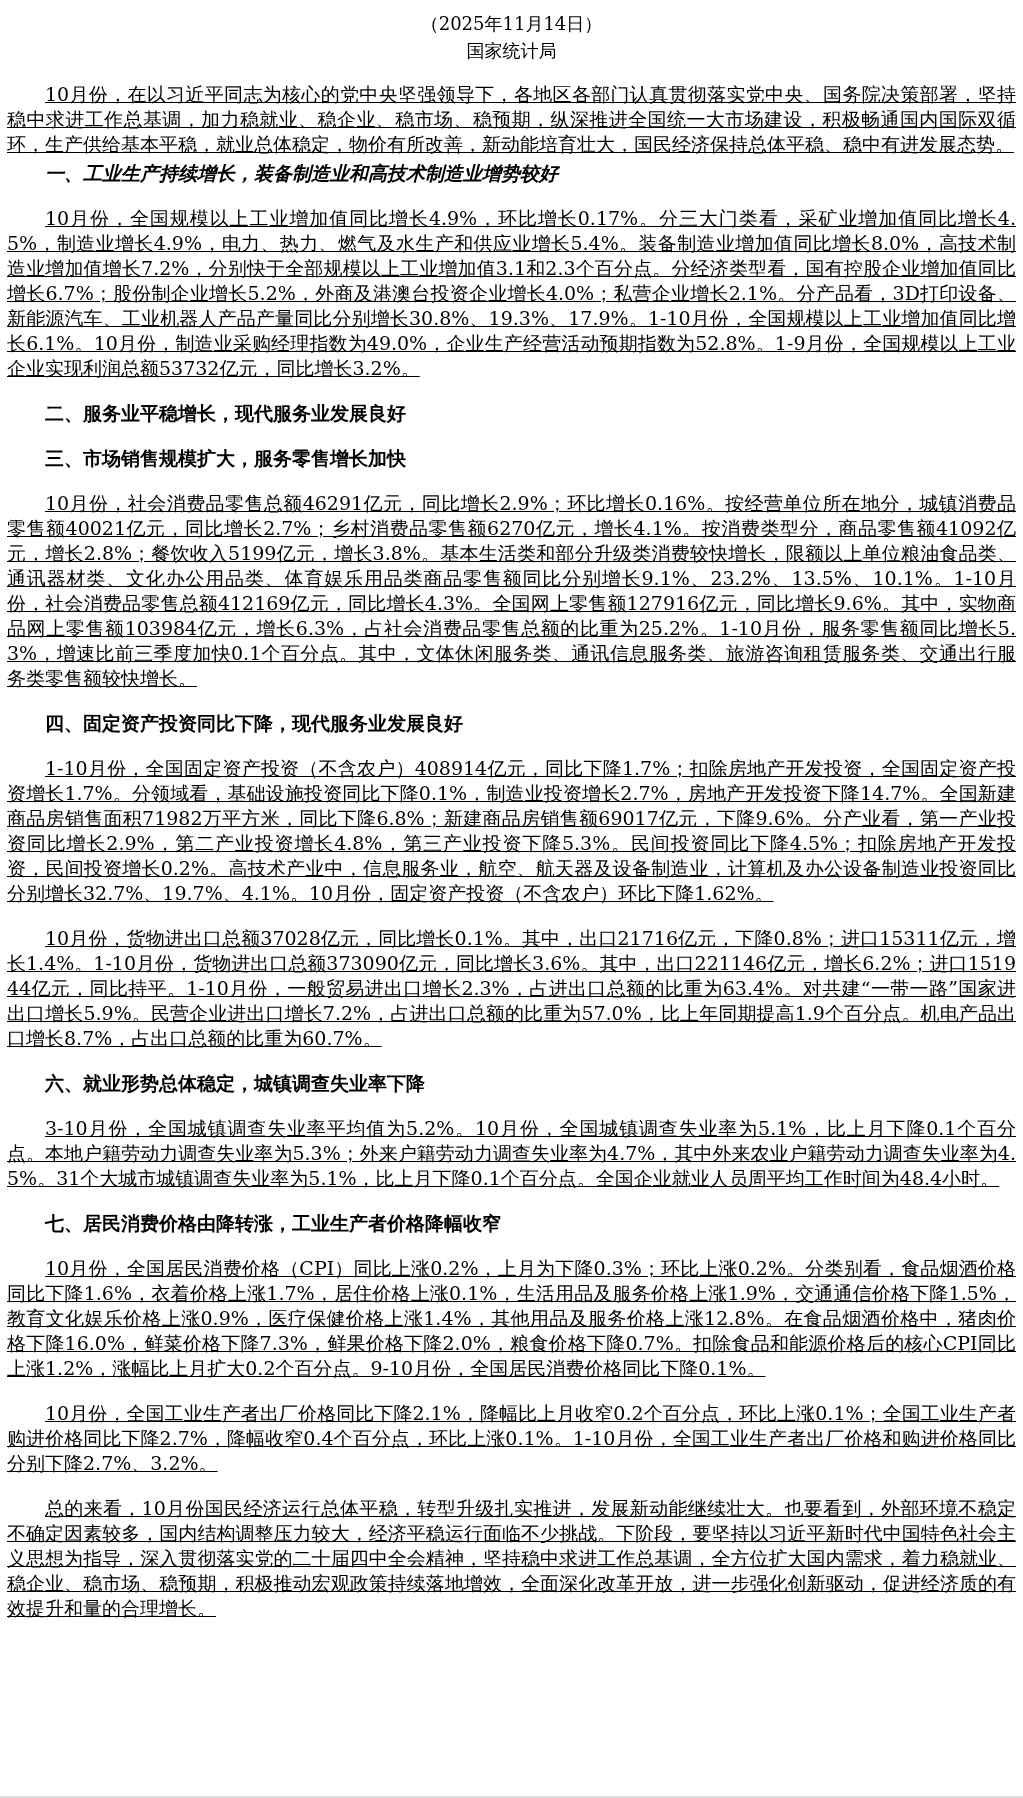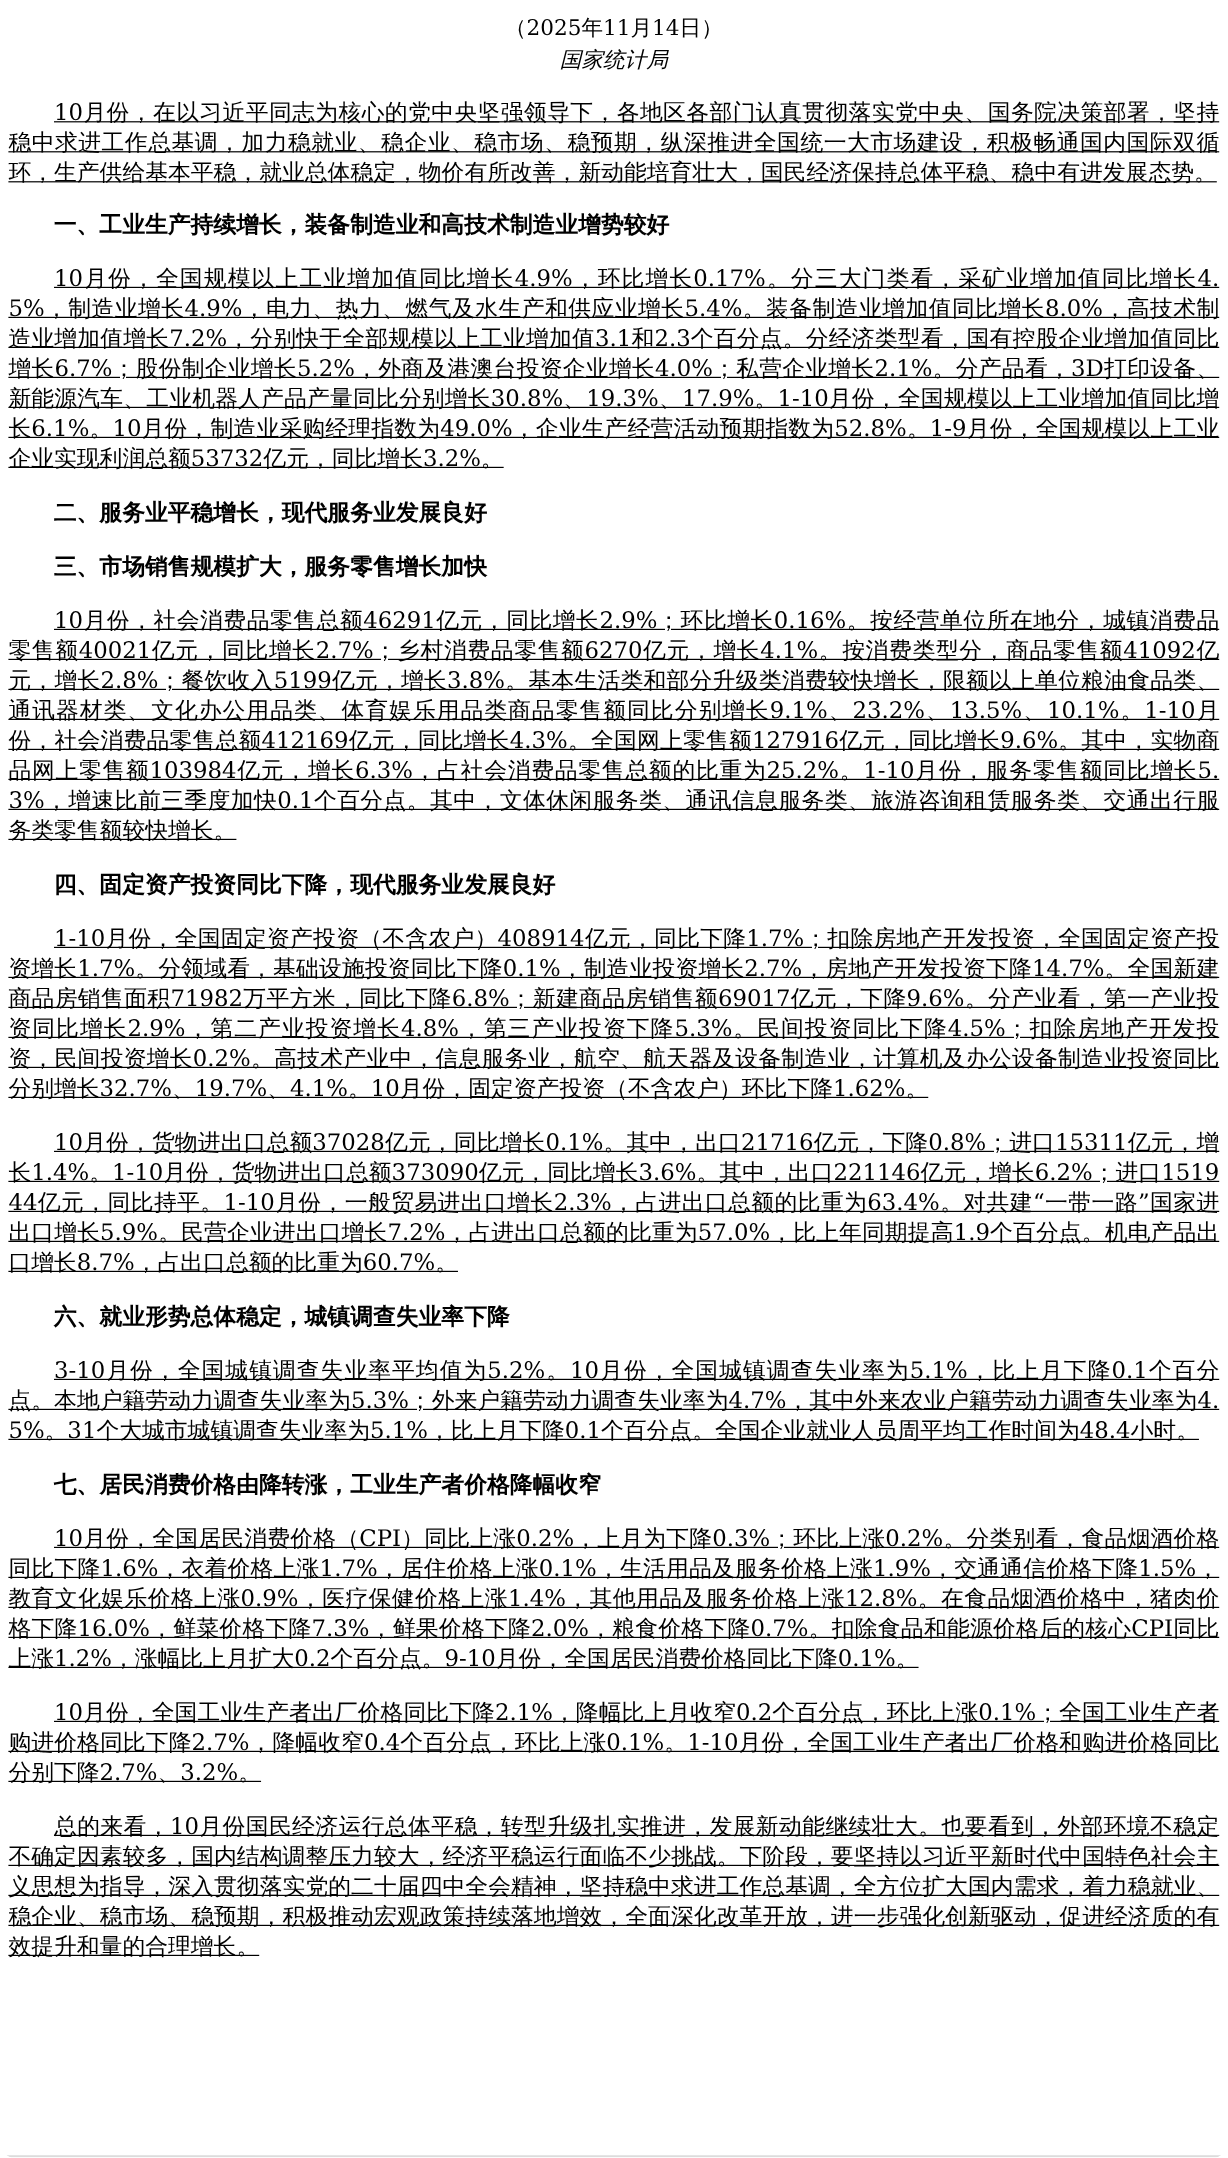--- a/index.html
+++ b/index.html
@@ -1,15 +1,15 @@
 <!DOCTYPE html>
 <html><head>
 <meta charset="utf-8">
 <style>
-  * { box-sizing: border-box; border-radius: 12px; }
+  * { box-sizing: border-box; }
   html, body {
     margin: 0;
     padding: 0;
     background: #ffffff;
   }
   body {
     font-family: "DejaVu Serif", "Liberation Serif", serif;
     color: #000000;
   }
   .page {
@@ -25,38 +25,37 @@
   .doc-header { width: 100%; }
   .date-line {
     text-align: center;
     font-size: 18px;
     line-height: 27px;
   }
   .org-line {
     text-align: center;
     font-size: 18px;
     line-height: 27px;
-    font-style: italic;
   }
   .para {
     margin: 20px 0 0 0;
     text-indent: 2em;
     text-align: justify;
     word-break: break-all;
     text-decoration: underline;
   }
   .para.intro { margin-top: 18px; }
   .heading {
     margin: 20px 0 0 0;
     font-size: 19px;
     line-height: 25px;
     font-weight: bold;
     text-indent: 2em;
   }
-  .heading.first { margin-top: 18px; }
+  .heading.first { margin-top: 4px; font-style: italic; }
   .bottom-edge {
     position: absolute;
     left: 0;
     bottom: 0;
     width: 100%;
     height: 2px;
     background: #dcdcdc;
   }
 </style>
 </head>

